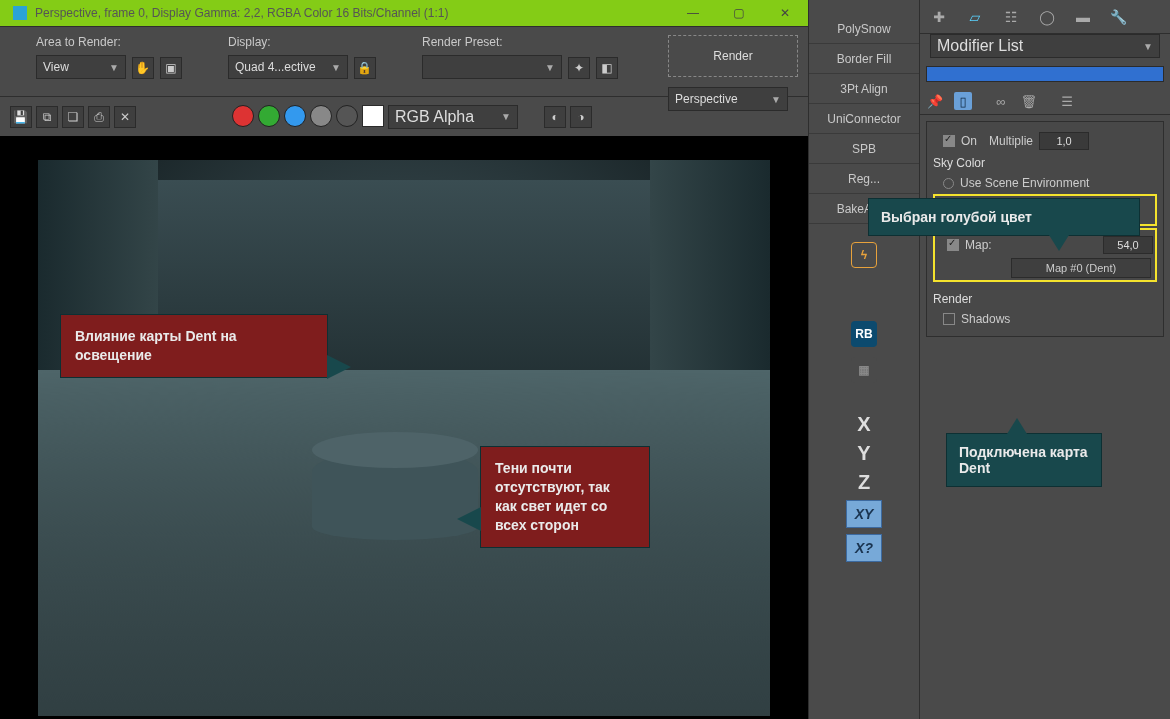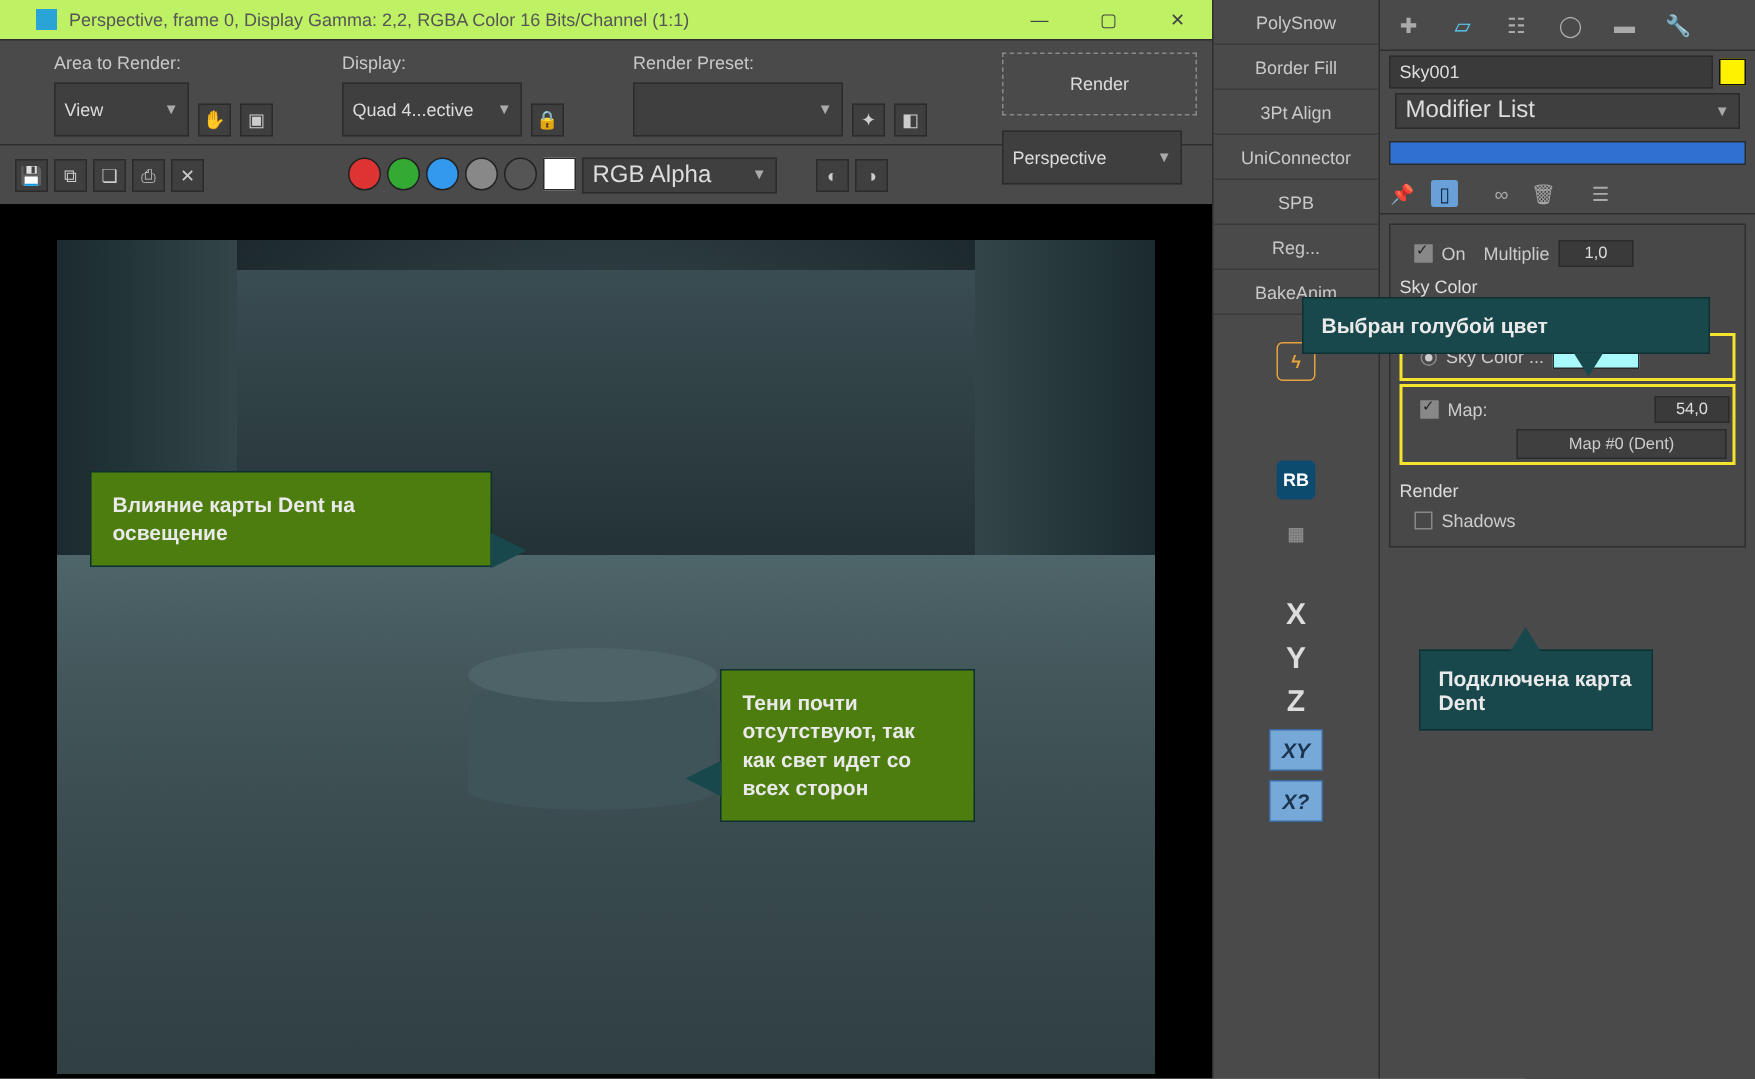--- a/index.html
+++ b/index.html
@@ -1,29 +1,29 @@
 <!DOCTYPE html>
 <html><head>
 <meta charset="utf-8">
 <style>
 * { box-sizing: border-box; margin: 0; padding: 0; font-family: "Segoe UI", Arial, sans-serif; }
 body { width: 1170px; height: 719px; background: #cccccc; overflow: hidden; position: relative; }
 .app { position: absolute; inset: 0; display: flex; }
 
 
 .main { width: 808px; height: 719px; background: #4a4a4a; position: relative; }
-.titlebar { height: 26px; background: #bef264; display: flex; align-items: center; font-size: 12px; color: #555; padding-left: 24px; position: relative; }
+.titlebar { height: 26px; background: #84cc16; display: flex; align-items: center; font-size: 12px; color: #555; padding-left: 13px; position: relative; }
 .titlebar .icon-app { width: 14px; height: 14px; border: 1px solid #2aa3d6; margin-right: 8px; background:#2aa3d6;}
 .titlebar .win-btns { position: absolute; right: 0; top: 0; height: 26px; display: flex; }
 .titlebar .win-btns div { width: 46px; height: 26px; text-align: center; line-height: 26px; font-size: 12px; color:#444;}
 
 .topbar { height: 70px; background: #4a4a4a; border-top:1px solid #2e2e2e; display: flex; align-items: flex-start; padding: 8px 10px; font-size: 12px; color: #ccc; gap: 20px; }
 .topbar .group { display:flex; flex-direction:column; gap:6px;margin-left:26px;}
 .label { color: #c9c9c9; }
-.dropdown { background:#3f3f3f; border:1px solid #2b2b2b; height:36px; display:flex; align-items:center; padding:0 6px; color:#ddd; position:relative;}
+.dropdown { background:#3f3f3f; border:1px solid #2b2b2b; height:24px; display:flex; align-items:center; padding:0 6px; color:#ddd; position:relative;}
 .dropdown .chev { margin-left:auto; font-size:10px; color:#aaa;}
 .dd-area { width: 90px; } .dd-viewport{ width:120px;} .dd-preset{ width:140px;} .dd-prod{ width:120px;}
 .lockpad { width:22px; height:22px; border:1px solid #2b2b2b; background:#3f3f3f; display:inline-flex; align-items:center; justify-content:center;}
 .row { display:flex; align-items:flex-end; gap:6px;}
 .btn-render { width:130px; height:42px; border:1px dashed #888; color:#ddd; display:flex; align-items:center; justify-content:center; background:#4a4a4a;}
 .iconbtn { width:22px; height:22px; border:1px solid #2b2b2b; background:#3f3f3f; display:inline-flex; align-items:center; justify-content:center; color:#ccc; font-size:12px;}
 
 .toolbar2 { height: 40px; background: #4a4a4a; border-top:1px solid #2e2e2e; display:flex; align-items:center; padding:0 10px; gap:6px;}
 .tb-left { display:flex; gap:4px; }
 .tb-mid { display:flex; gap:4px; margin-left:90px; }
@@ -41,25 +41,25 @@
 .floor { position:absolute; left:0; top:210px; width:100%; height:360px; 
   background: linear-gradient(180deg, #4e6569 0%, #2e3c3f 100%);
   transform: perspective(600px) rotateX(55deg); transform-origin: top center;}
 .wall-l { position:absolute; left:0; top:0; width:120px; height:300px; background:linear-gradient(90deg,#1a2a2e,#334548);}
 .wall-r { position:absolute; right:0; top:0; width:120px; height:300px; background:linear-gradient(270deg,#1a2a2e,#334548);}
 .wall-b { position:absolute; left:90px; top:20px; width:550px; height:240px; background:linear-gradient(180deg,#3a4d52,#1e2b2e);}
 .cyl { position:absolute; left:274px; top:290px; width:166px; height:90px; background:#3f5459; border-radius:50%/15%; border-top-left-radius:83px 22px; border-top-right-radius:83px 22px;}
 .cyl::before{content:"";position:absolute;left:0;top:-18px;width:166px;height:36px;border-radius:50%;background:#4e6368;}
 
 .callout { position:absolute; background:#18484c; color:#eaeaea; font-weight:bold; font-size:14px; line-height:1.35; padding:12px 14px; border:1px solid #0d3033; }
-.callout.dark { background:#4d7c0f; }
+.callout.dark { background:#7f1d1d; }
 .callout .tail { position:absolute; width:0; height:0; }
 
 
-.mid-col { width:112px; height:719px; background:#4a4a4a; border-left:1px solid #2e2e2e; border-right:1px solid #2e2e2e; display:flex; flex-direction:column; align-items:center; gap:0;}
+.mid-col { width:112px; height:719px; background:#4a4a4a; border-left:1px solid #2e2e2e; border-right:1px solid #2e2e2e; display:flex; flex-direction:column; align-items:center; padding-top:14px; gap:0;}
 .tool-row { width:100%; height:30px; color:#c9c9c9; font-size:12px; text-align:center; display:flex; align-items:center; justify-content:center; border-bottom:1px solid #3a3a3a;}
 .tool-icons { margin-top:18px; display:flex; flex-direction:column; gap:10px; align-items:center;}
 .ico { width:26px; height:26px; border-radius:4px; display:flex; align-items:center; justify-content:center; font-size:12px; font-weight:bold; }
 .ico-blue { background:#0c4a6e; color:#fff;margin-top:43px;}
 .ico-yellow { background:#4a4a4a; color:#e8a23c; border:1px solid #e8a23c;}
 .ico-dots{ background:#4a4a4a; color:#888;}
 .axes { margin-top:30px; display:flex; flex-direction:column; gap:6px; align-items:center; font-size:20px; font-weight:bold; color:#ddd;}
 .ax-btn { width:36px; height:28px; background:#77a9d8; border:1px solid #3c6aa0; display:flex; align-items:center; justify-content:center; font-size:14px; font-weight:bold; color:#1a3450; font-style:italic;}
 
 
@@ -226,24 +226,20 @@
 
   <div class="right">
     <div class="right-tabs">
       <span class="rt-ico">✚</span>
       <span class="rt-ico active">▱</span>
       <span class="rt-ico">☷</span>
       <span class="rt-ico">◯</span>
       <span class="rt-ico">▬</span>
       <span class="rt-ico">🔧</span>
     </div>
-    <div class="obj-name">
-      <input value="Sky001" style="">
-      <span class="color-sw"></span>
-    </div>
     <div class="modlist">
       <div class="dropdown">
           <span>Modifier List</span>
           <span class="chev">▼</span>
         </div>
     </div>
     <div class="modstack"></div>
     <div class="mod-icons">
       <span class="pin">📌</span>
       <span class="active">▯</span>

